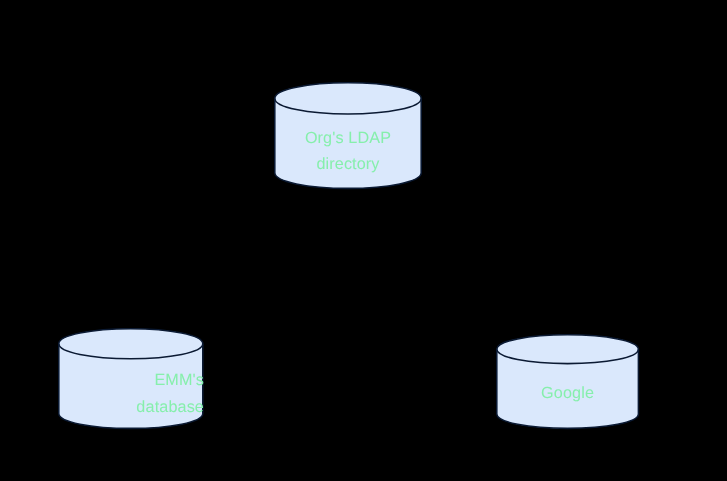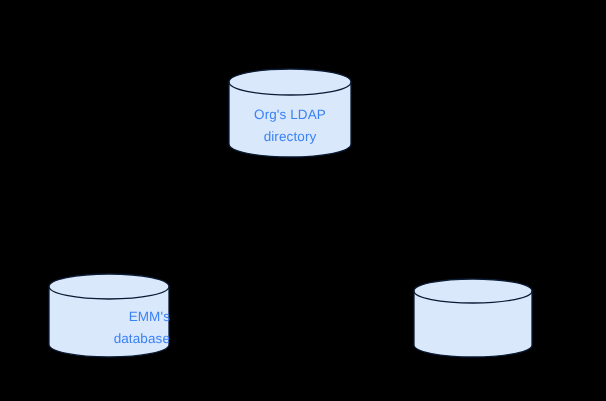--- a/index.html
+++ b/index.html
@@ -27,21 +27,21 @@
     width: 100%;
     height: 100%;
     overflow: visible;
     display: block;
   }
   .cyl-label {
     position: absolute;
     left: 0;
     width: 100%;
     text-align: center;
-    color: #3b82f6;
+    color: #86efac;
     font-size: 13.5px;
     line-height: 22px;
     letter-spacing: 0.1px;
     white-space: pre-line;
     pointer-events: none;
     text-rendering: geometricPrecision;
   }
   
   #cyl-ldap {
     left: 228px;
@@ -119,15 +119,16 @@
                C 1 6.1 27.6 1 60 1
                C 92.4 1 119 6.1 119 13
                L 119 67
                C 119 73.9 92.4 79 60 79
                C 27.6 79 1 73.9 1 67
                Z" fill="#dae8fc" stroke="#0b1a33" stroke-width="1.3"></path>
       <path d="M 1 13
                C 1 19.9 27.6 25 60 25
                C 92.4 25 119 19.9 119 13" fill="none" stroke="#0b1a33" stroke-width="1.3"></path>
     </svg>
+    <div class="cyl-label">Google</div>
   </div>
 
 </div>
 
 </body></html>

